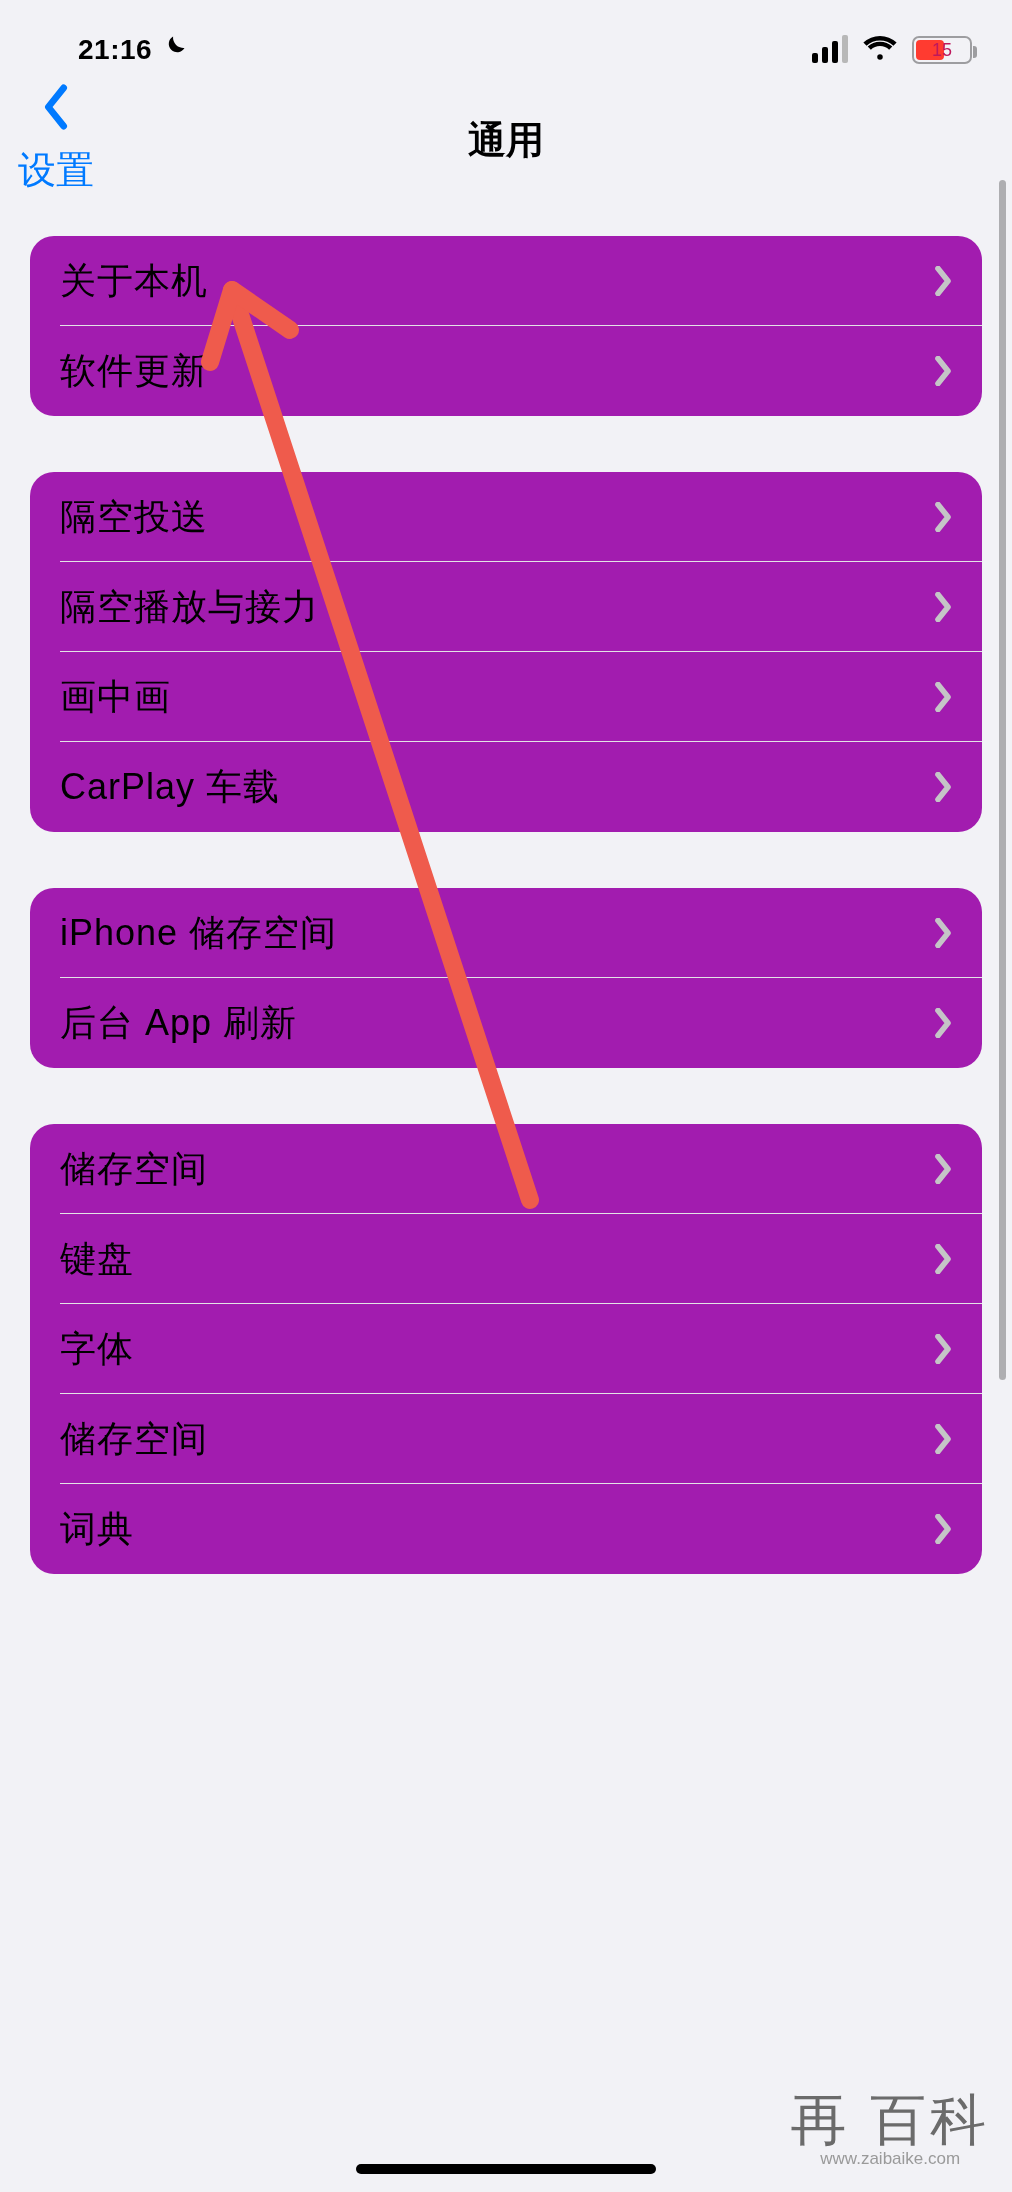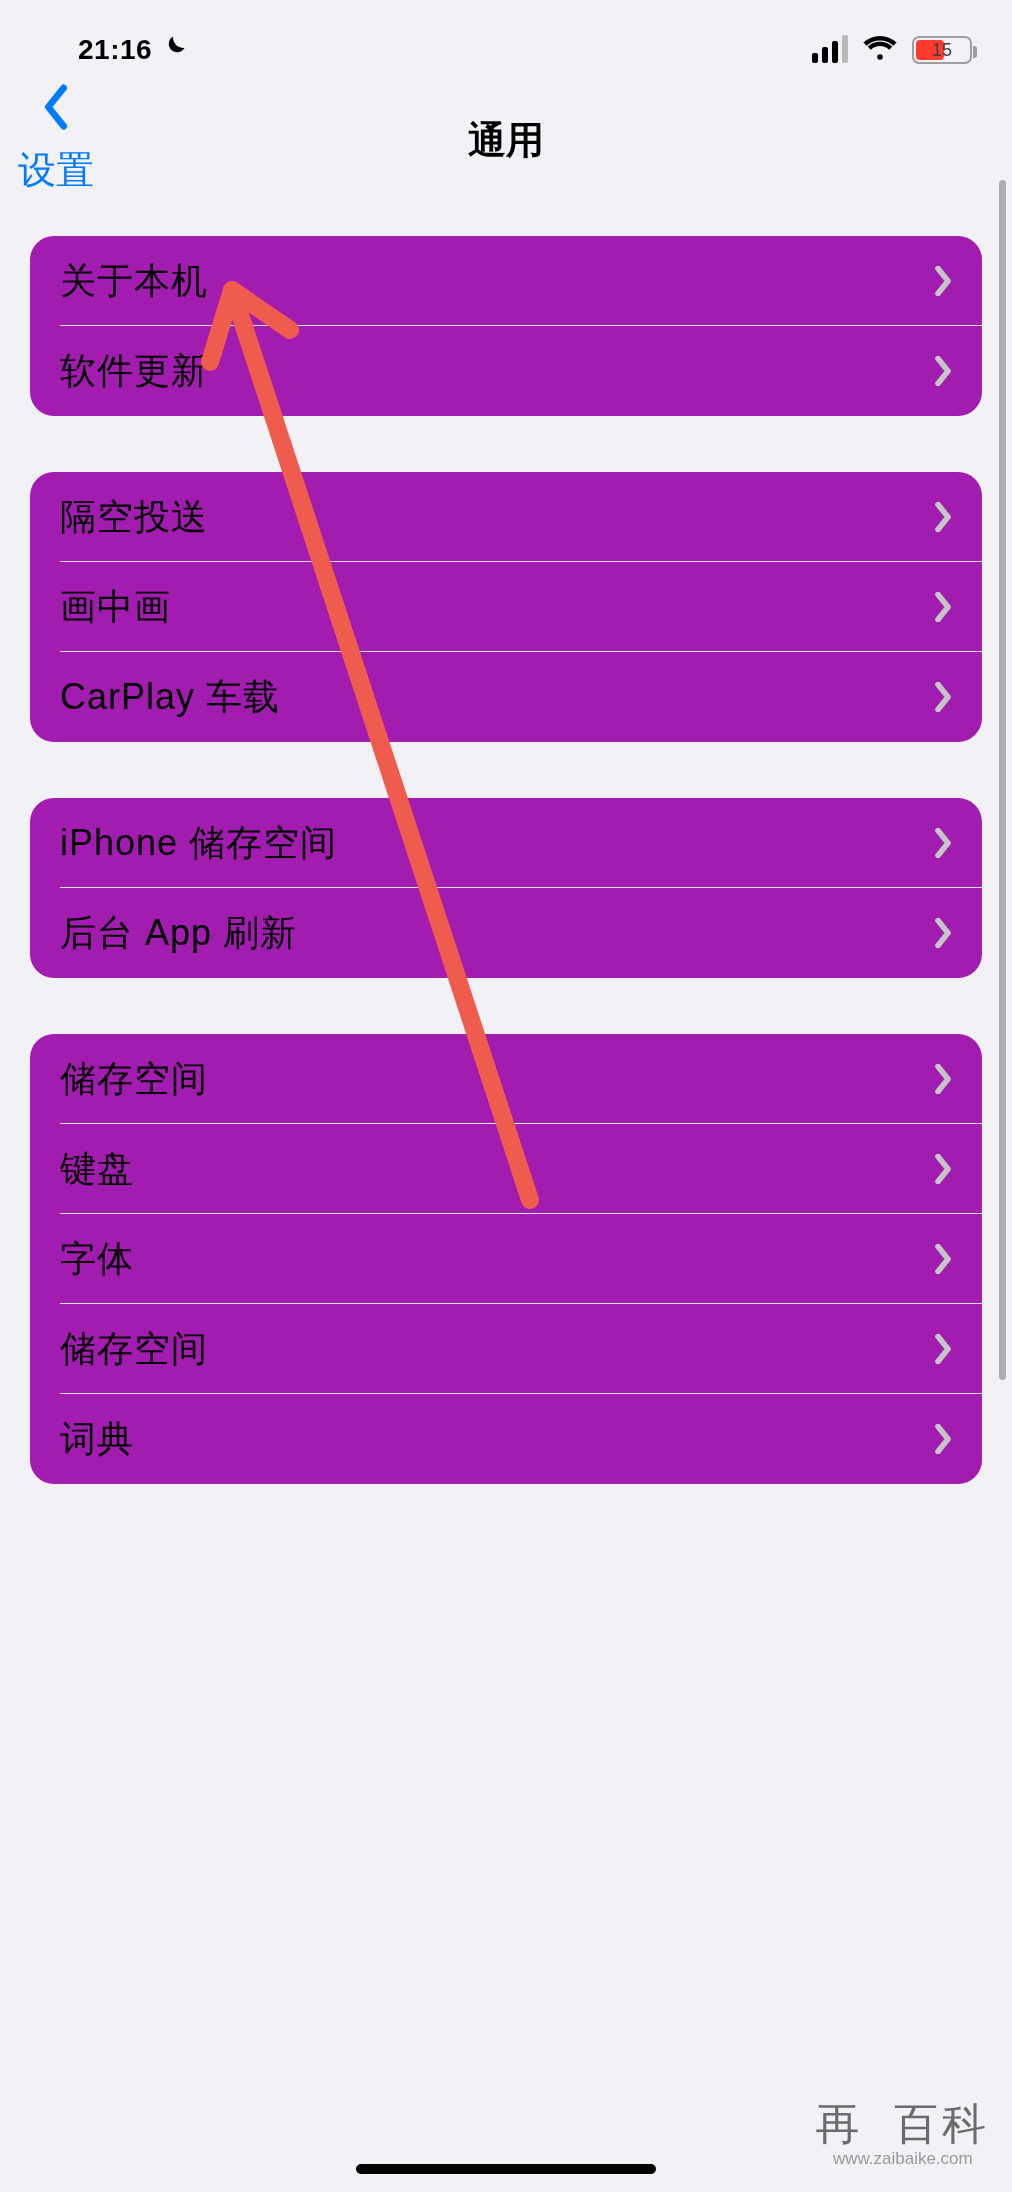--- a/index.html
+++ b/index.html
@@ -53,21 +53,21 @@
       width: 28px;
       background: #ff3b30;
       border-radius: 4px;
     }
     .battery-text {
       position: relative;
       width: 100%;
       text-align: center;
       font-size: 18px;
       font-weight: 500;
-      color: #404040;
+      color: #be185d;
       mix-blend-mode: normal;
       z-index: 2;
       padding-left: 0;
     }
 
     
     .nav-header {
       position: relative;
       height: 120px;
       display: flex;
@@ -154,22 +154,22 @@
     
     .watermark {
       position: absolute;
       right: 22px;
       bottom: 24px;
       text-align: center;
       color: #6b6b6b;
       line-height: 1.05;
     }
     .watermark .wm1 {
-      font-size: 44px;
-      font-family: Liberation Mono, monospace;
+      font-size: 56px;
+      font-family: Liberation Sans, sans-serif;
       letter-spacing: 4px;
     }
     .watermark .wm2 { font-size: 17px; color: #9a9a9a; }
   </style>
 </head>
 <body>
 
 <div class="status-bar">
   <div class="status-left">
     <span class="time">21:16</span>
@@ -234,20 +234,28 @@
   <div class="group">
     <div class="row">
       <span class="row-label">隔空投送</span>
       <span class="chevron">
           <svg viewBox="0 0 14 24">
             <path d="M3 2l8 10-8 10"></path>
           </svg>
         </span>
     </div>
     <div class="row">
+      <span class="row-label">隔空播放与接力</span>
+      <span class="chevron">
+          <svg viewBox="0 0 14 24">
+            <path d="M3 2l8 10-8 10"></path>
+          </svg>
+        </span>
+    </div>
+    <div class="row">
       <span class="row-label">画中画</span>
       <span class="chevron">
           <svg viewBox="0 0 14 24">
             <path d="M3 2l8 10-8 10"></path>
           </svg>
         </span>
     </div>
     <div class="row">
       <span class="row-label">CarPlay 车载</span>
       <span class="chevron">

